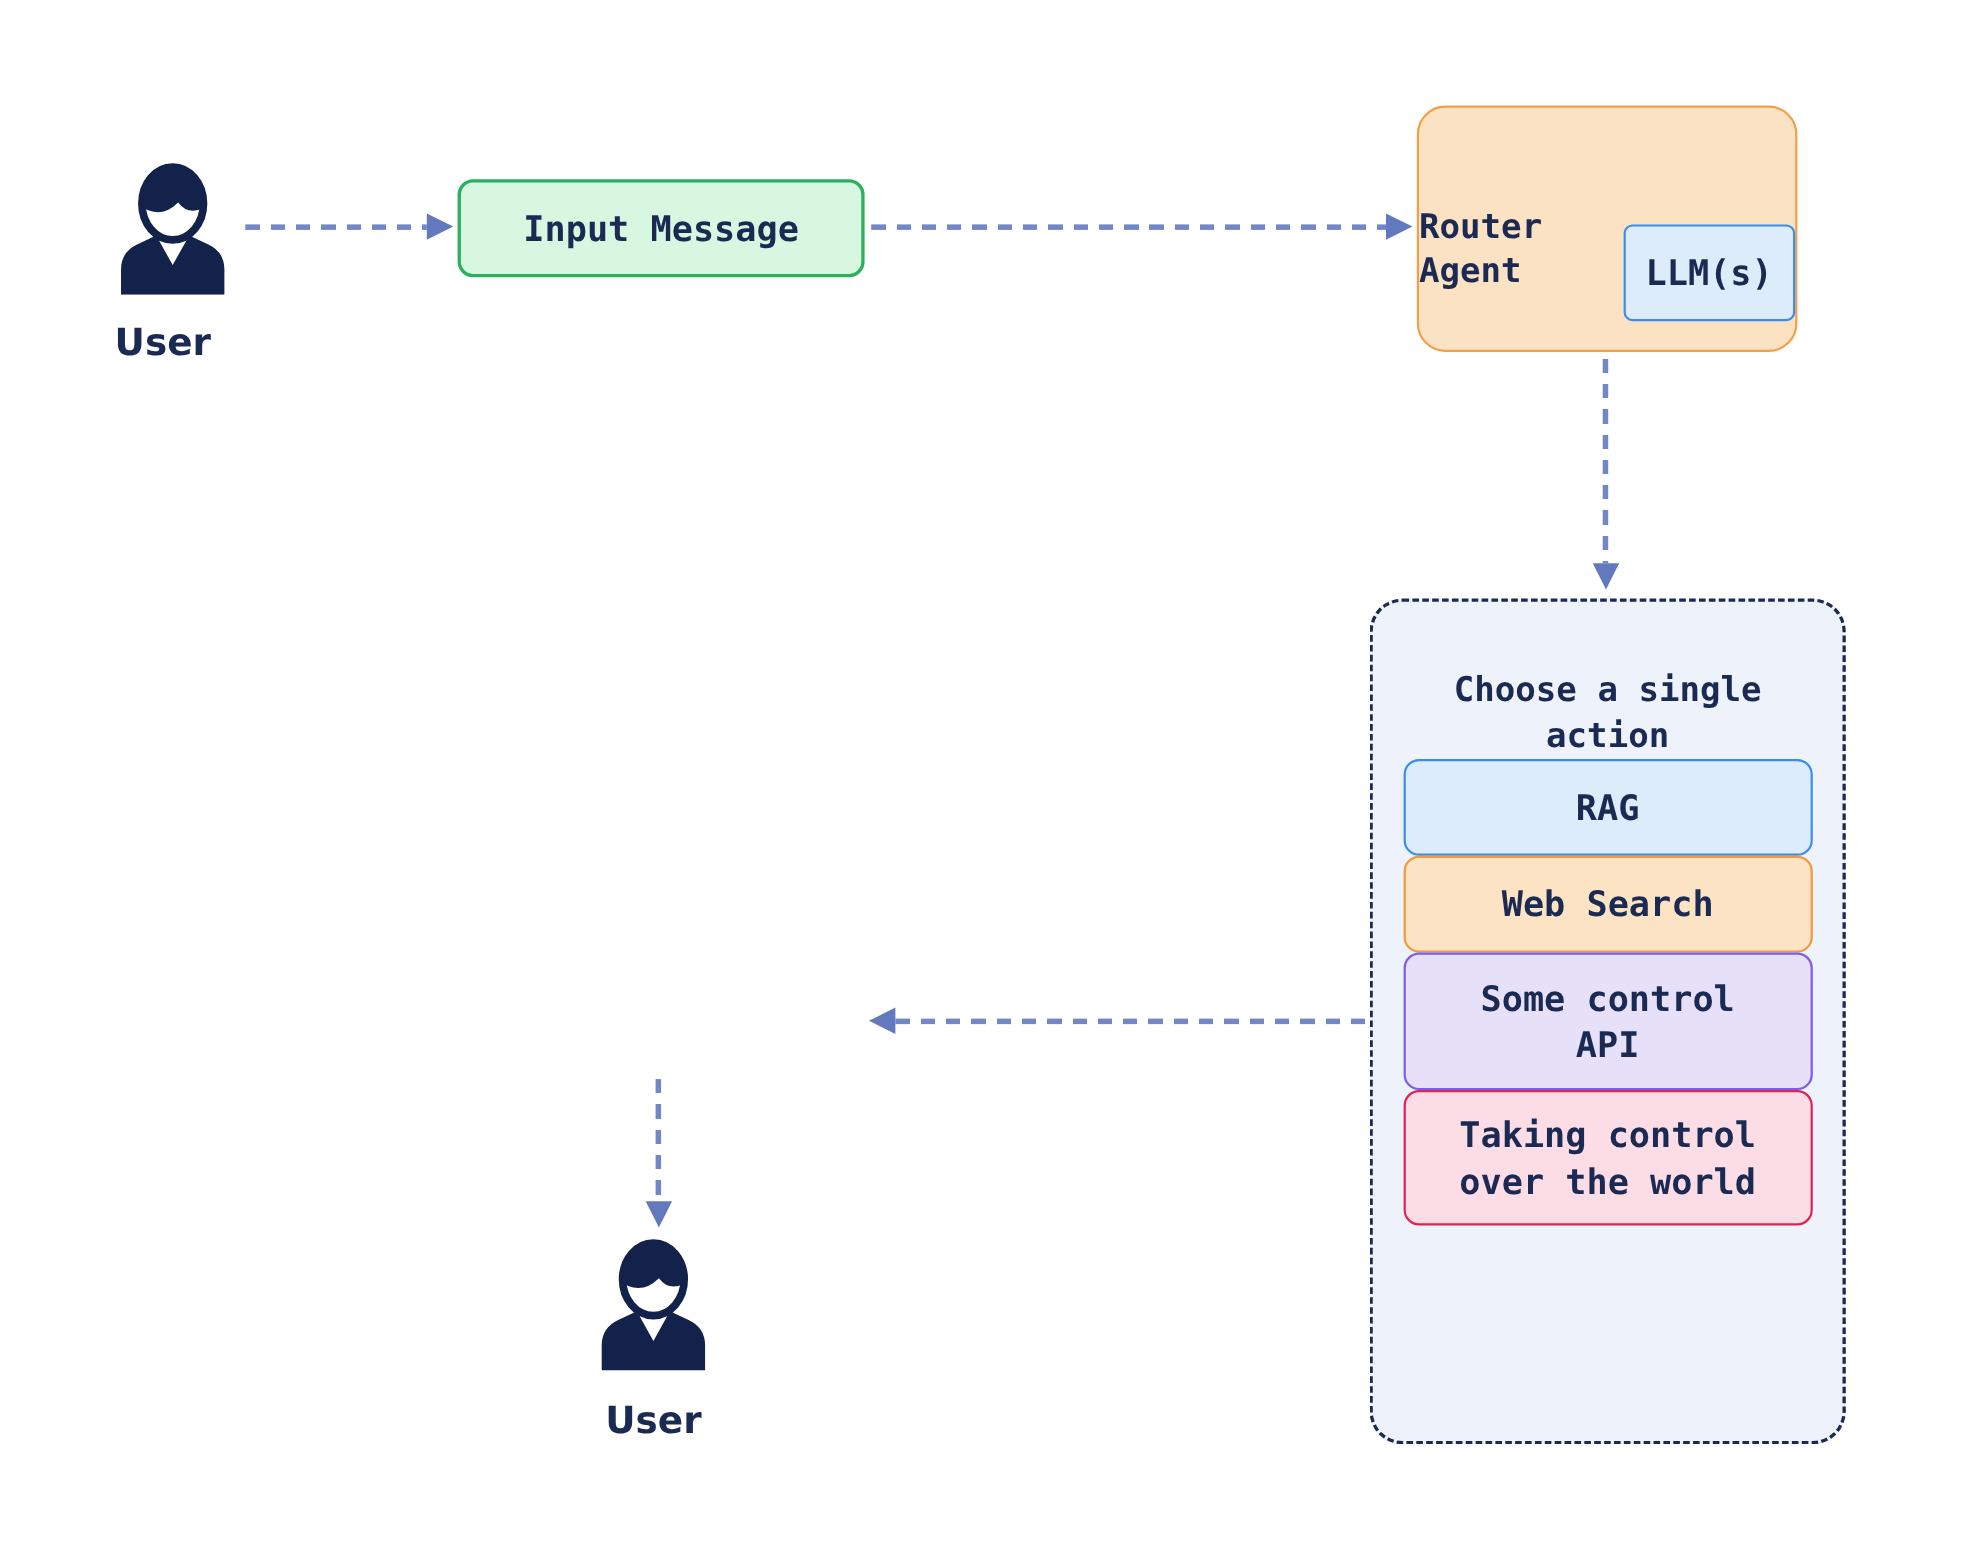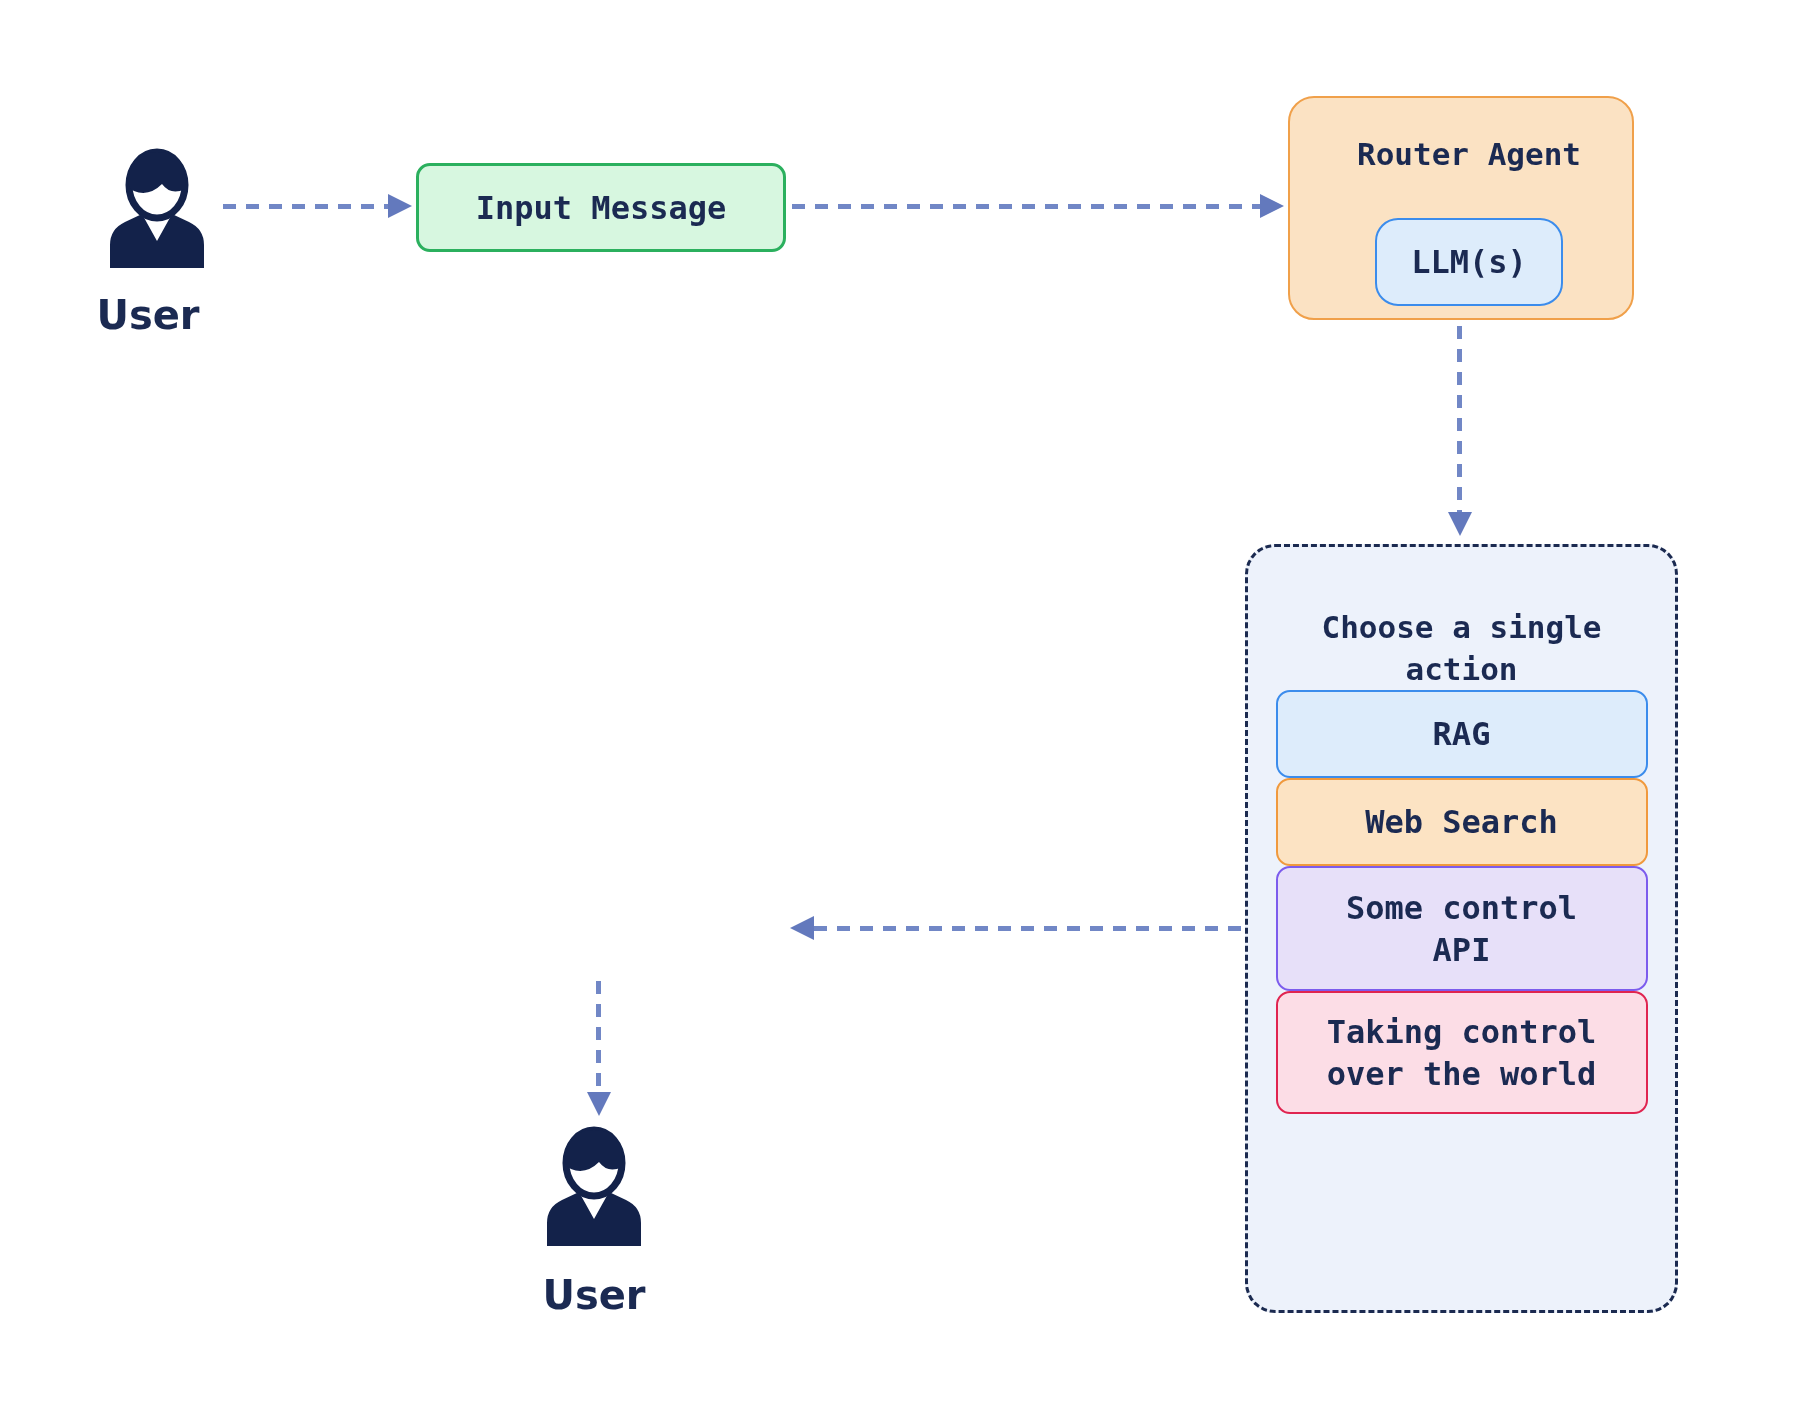--- a/index.html
+++ b/index.html
@@ -31,31 +31,30 @@
   .orange { background: #fce3c3; border: 2.5px solid #f0993d; }
   .purple { background: #e7e0f9; border: 2.5px solid #7c5ced; }
   .red    { background: #fcdde6; border: 2.5px solid #e02450; }
 
   .router {
     box-sizing: border-box;
     background: #fbe2c3;
     border: 2px solid #f0a04a;
     border-radius: 26px;
     display: flex;
-    flex-direction: column;
+    flex-direction: row;
     align-items: center;
     padding-top: 36px;
-    padding-left: 16px;
   }
   .router-title {
     font-size: 31px;
     font-weight: 700;
     line-height: 40px;
   }
-  .llm-box { width: 188px; height: 88px; margin-top: 44px; border-radius: 23px; }
+  .llm-box { width: 188px; height: 88px; margin-top: 44px; border-radius: 8px; }
 
   .action-container {
     box-sizing: border-box;
     background: #edf2fb;
     border: 3px dashed #1b2a50;
     border-radius: 30px;
     display: flex;
     flex-direction: column;
     align-items: center;
     padding-top: 59px;
@@ -66,21 +65,21 @@
     line-height: 42px;
     text-align: center;
     width: 100%;
     box-sizing: border-box;
     padding: 0 40px;
   }
   .action-box { width: 372px; box-sizing: border-box; padding: 17px 30px; }
 
   .user-label {
     font-family: "DejaVu Sans", "Liberation Sans", sans-serif;
-    font-size: 40px;
+    font-size: 34px;
     font-weight: 700;
     text-align: center;
     color: #1b2a52;
   }
 
   
   .dash-h {
     height: 5px;
     background: repeating-linear-gradient(90deg, #7187c6 0 13px, transparent 13px 23px);
   }

